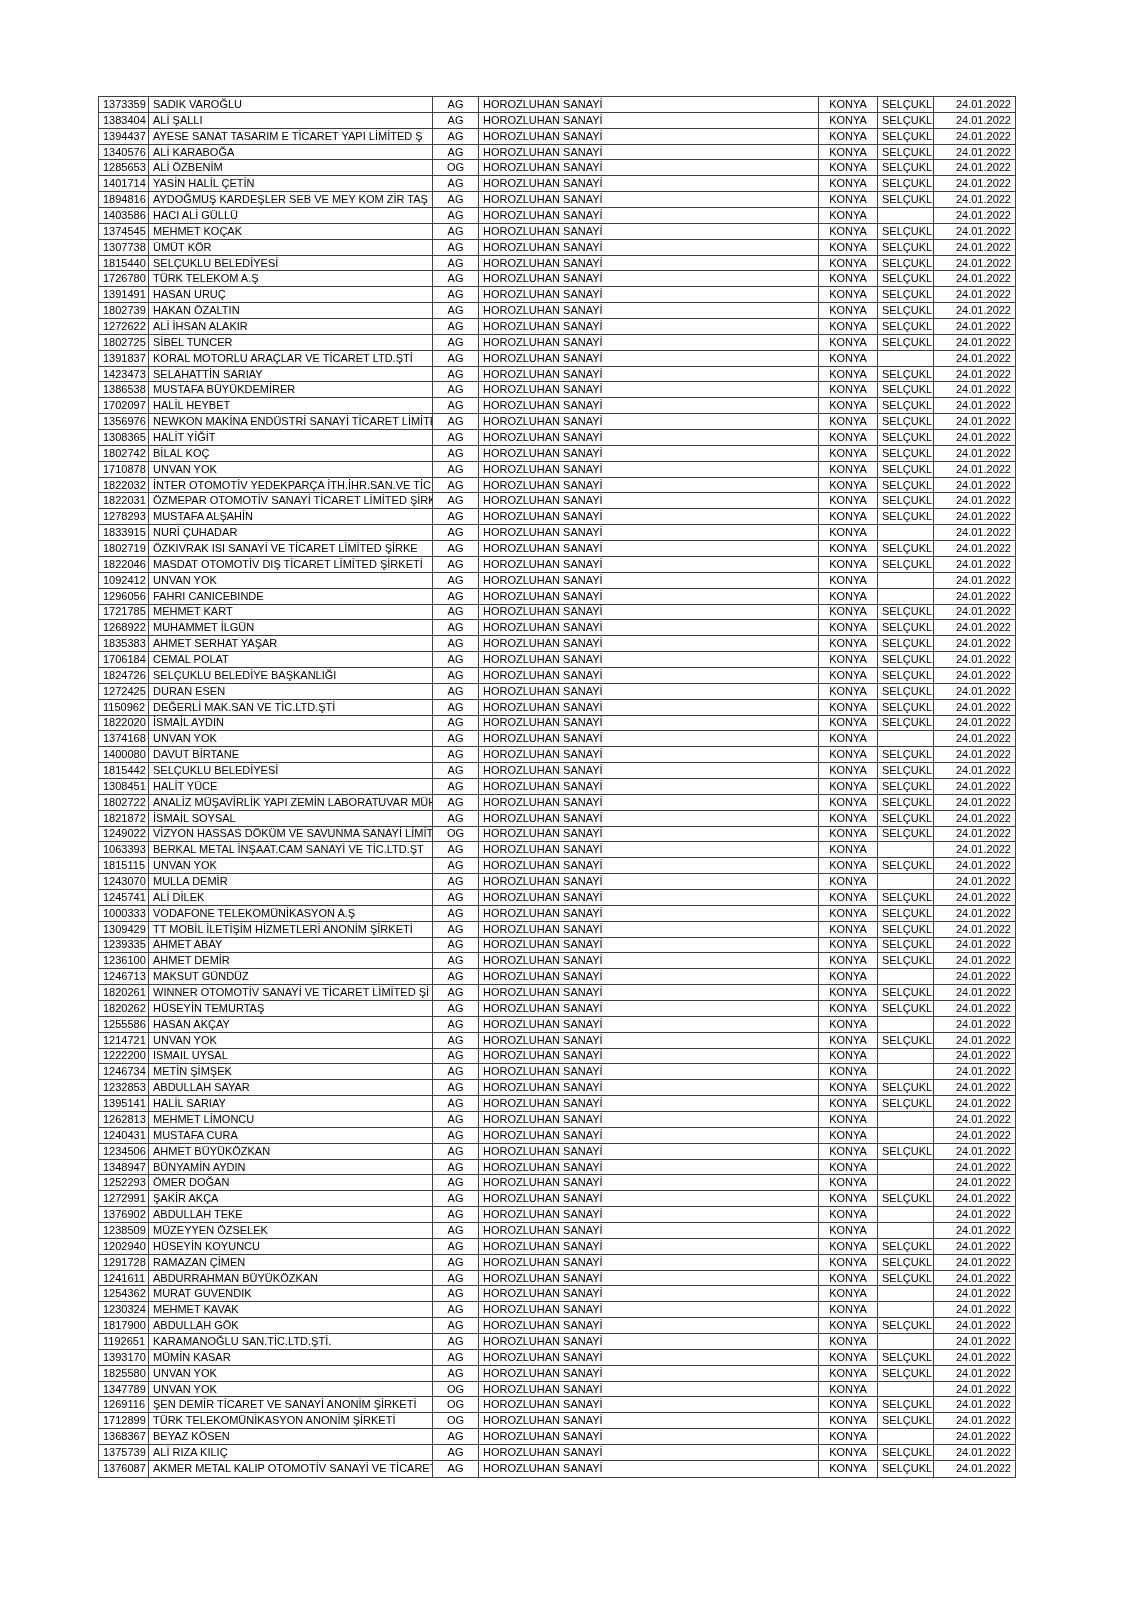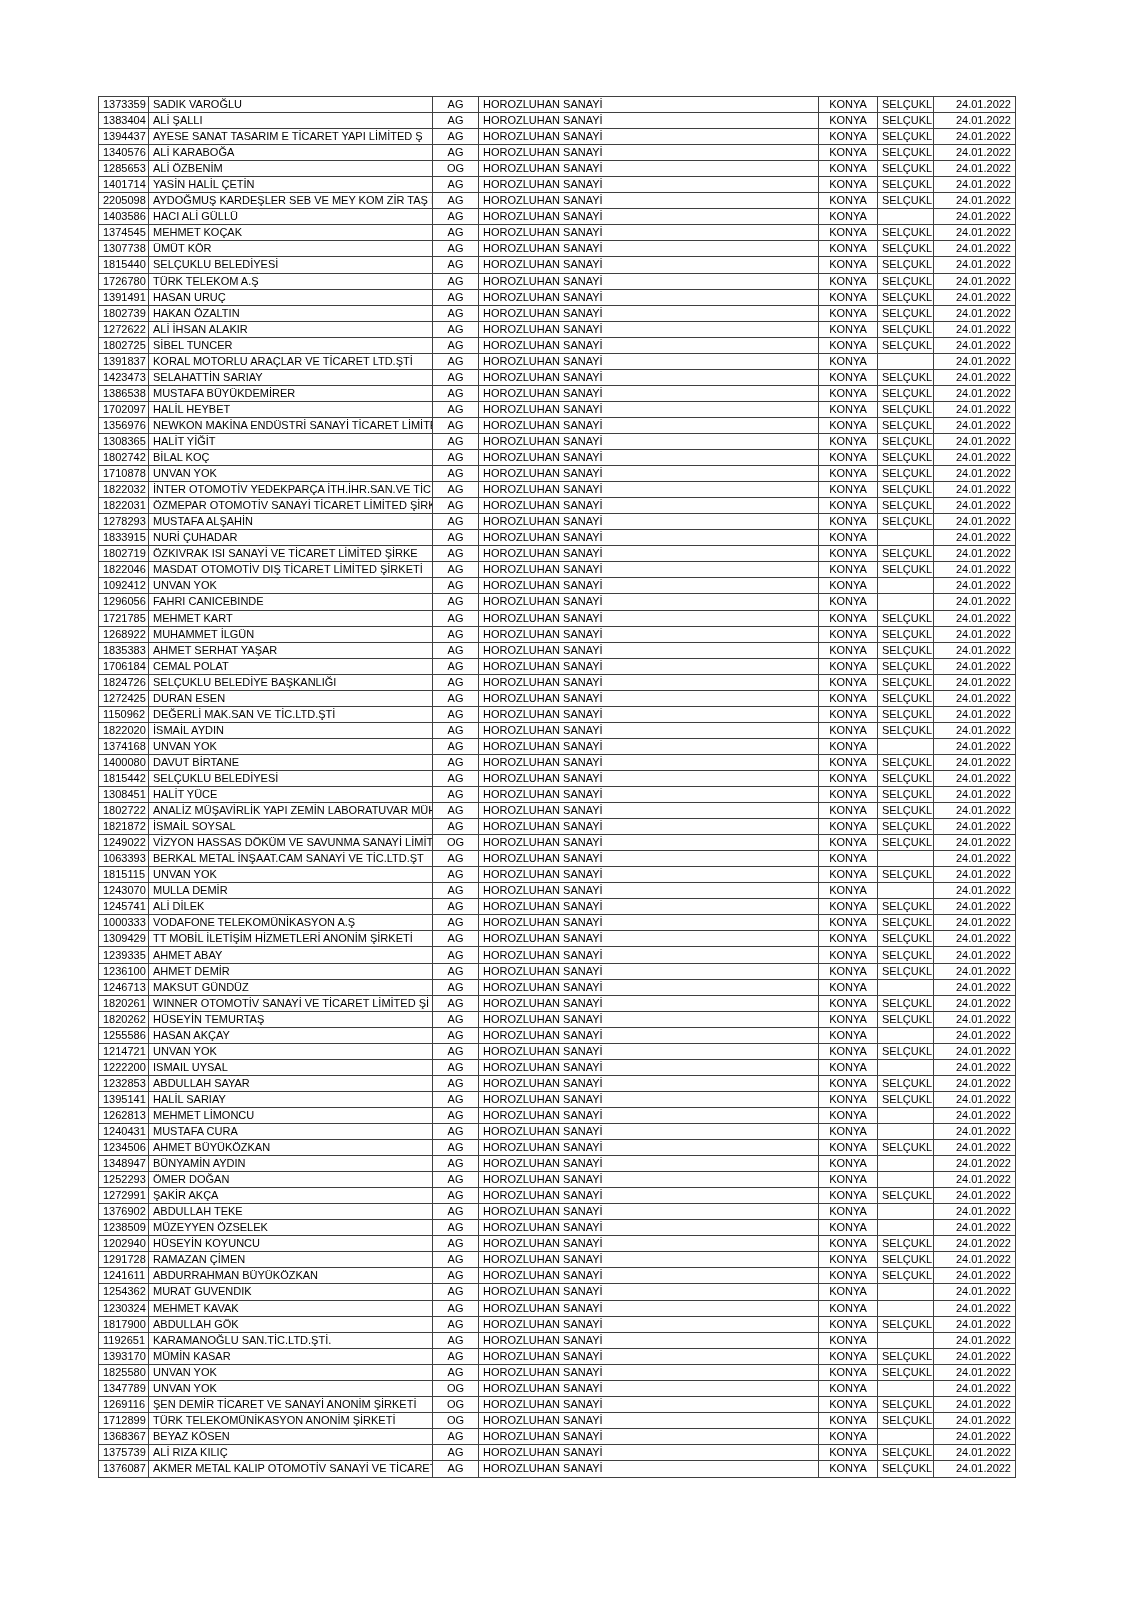--- a/index.html
+++ b/index.html
@@ -100,21 +100,21 @@
         <tr>
           <td class="c0">1401714</td>
           <td class="c1">YASİN HALİL ÇETİN</td>
           <td class="c2">AG</td>
           <td class="c3">HOROZLUHAN SANAYİ</td>
           <td class="c4">KONYA</td>
           <td class="c5">SELÇUKLU</td>
           <td class="c6">24.01.2022</td>
         </tr>
         <tr>
-          <td class="c0">2205098</td>
+          <td class="c0">1894816</td>
           <td class="c1">AYDOĞMUŞ KARDEŞLER SEB VE MEY KOM ZİR TAŞ PE</td>
           <td class="c2">AG</td>
           <td class="c3">HOROZLUHAN SANAYİ</td>
           <td class="c4">KONYA</td>
           <td class="c5">SELÇUKLU</td>
           <td class="c6">24.01.2022</td>
         </tr>
         <tr>
           <td class="c0">1403586</td>
           <td class="c1">HACI ALİ GÜLLÜ</td>
@@ -588,20 +588,29 @@
           <td class="c1">UNVAN YOK</td>
           <td class="c2">AG</td>
           <td class="c3">HOROZLUHAN SANAYİ</td>
           <td class="c4">KONYA</td>
           <td class="c5">SELÇUKLU</td>
           <td class="c6">24.01.2022</td>
         </tr>
         <tr>
           <td class="c0">1222200</td>
           <td class="c1">ISMAIL UYSAL</td>
+          <td class="c2">AG</td>
+          <td class="c3">HOROZLUHAN SANAYİ</td>
+          <td class="c4">KONYA</td>
+          <td class="c5"></td>
+          <td class="c6">24.01.2022</td>
+        </tr>
+        <tr>
+          <td class="c0">1246734</td>
+          <td class="c1">METİN ŞİMŞEK</td>
           <td class="c2">AG</td>
           <td class="c3">HOROZLUHAN SANAYİ</td>
           <td class="c4">KONYA</td>
           <td class="c5"></td>
           <td class="c6">24.01.2022</td>
         </tr>
         <tr>
           <td class="c0">1232853</td>
           <td class="c1">ABDULLAH SAYAR</td>
           <td class="c2">AG</td>

